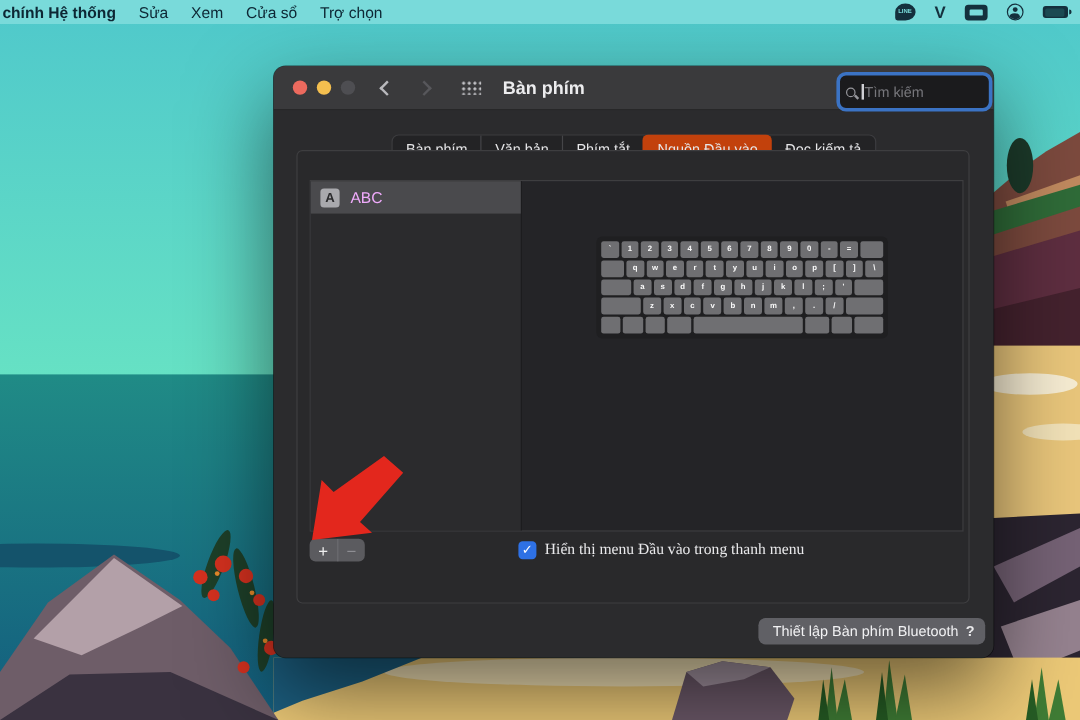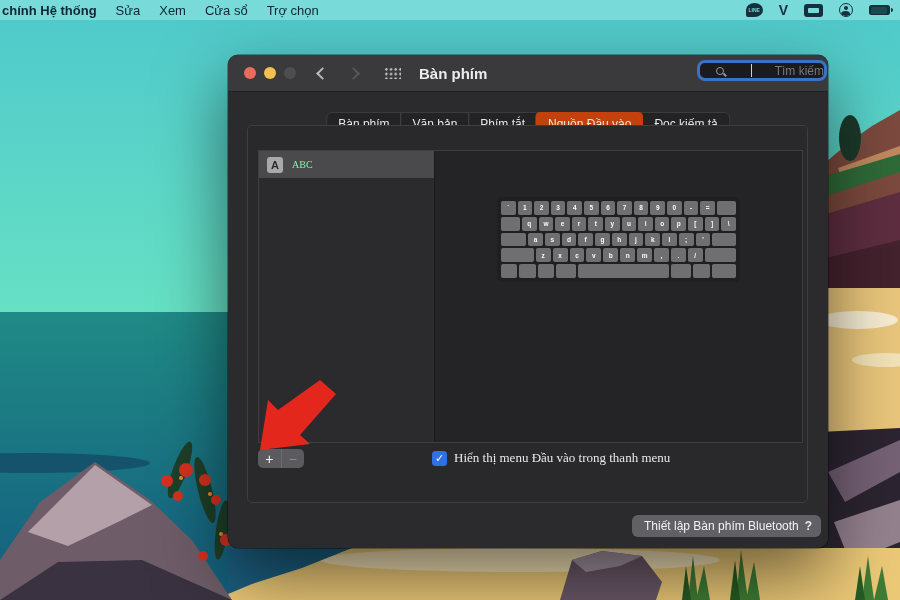--- a/index.html
+++ b/index.html
@@ -37,23 +37,23 @@
   .tl { width:12px; height:12px; border-radius:50%; }
   .tl.red { background:#ec6a5e; } .tl.yellow { background:#f4bf4f; } .tl.gray { background:#4e4e52; }
   .nav-chevrons { display:flex; gap:22px; margin-left:22px; }
   .chev { width:9px; height:9px; border-left:2px solid; border-bottom:2px solid; }
   .chev.back { transform:rotate(45deg); color:#b9b9bd; }
   .chev.fwd  { transform:rotate(-135deg); color:#57575b; }
   .grid-icon { width:17px; height:12px; margin-left:26px;
     background-image:radial-gradient(circle, #c3c3c7 1.1px, transparent 1.4px);
     background-size:4.7px 4.7px; background-position:0 0; }
   .win-title { margin-left:18px; font-size:15px; font-weight:bold; color:#ececee; }
-  .search-field { position:absolute; left:469px; top:5px; width:130px; height:21px;
+  .search-field { position:absolute; left:469px; top:5px; width:130px; height:33px;
     background:#1b1b1d; border:3px solid #3b73c4; border-radius:8px;
-    display:flex; align-items:center; padding-left:16px;justify-content:space-between; }
+    display:flex; align-items:center; padding-left:5px; }
   .mag { width:8px; height:8px; border:1.5px solid #98989d; border-radius:50%; position:relative; flex:none; }
   .mag::after { content:""; position:absolute; left:6px; top:6px; width:4px; height:1.5px; background:#98989d; transform:rotate(45deg); }
   .caret { width:1.5px; height:13px; background:#cfcfd4; margin-left:5px; flex:none; }
   .search-ph { color:#77777c; font-size:12px; margin-left:1px; white-space:nowrap; }
 
   
   .tabs { position:absolute; top:57px; left:50%; transform:translateX(-50%);
     display:flex; height:23px; background:#232325; border:1px solid #3c3c3f; border-radius:6px; }
   .tab { display:flex; align-items:center; padding:0 11px; font-size:12px; color:#e6e6e8;
     border-left:1px solid #454548; white-space:nowrap; }
@@ -63,21 +63,21 @@
 
   
   .groupbox { position:absolute; left:19px; top:70px; width:561px; height:378px;
     background:#29292b; border:1px solid #3e3e40; border-radius:5px; }
   .panel { position:absolute; left:30px; top:95px; width:545px; height:293px;
     border:1px solid #3e3e40; background:#242427; display:flex; }
   .src-list { width:176px; background:#2b2b2d; border-right:1px solid #1c1c1e; }
   .src-row { height:27px; display:flex; align-items:center; gap:9px; padding-left:8px; background:#4a4a4d; }
   .src-badge { width:16px; height:16px; background:#a9a9ad; color:#2b2b2d; font-size:11px; font-weight:bold;
     border-radius:3px; display:flex; align-items:center; justify-content:center; }
-  .src-label { font-size:10px; color:#86efac;font-family:Liberation Serif, serif; }
+  .src-label { font-size:13px; color:#f0abfc; }
   .panel-detail { flex:1; position:relative; }
 
   
   .kb { position:absolute; left:62px; top:46px; width:243px; height:85px;
     background:#1f1f21; border-radius:5px; padding:4px; display:flex; flex-direction:column; gap:2px; }
   .kb-row { display:flex; gap:2px; flex:1; }
   .kb-key { background:#6f6f72; border-radius:2px; color:#fbfbfb; font-size:6.5px; font-weight:bold;
     display:flex; align-items:center; justify-content:center; flex-basis:0; min-width:0; }
 
   

